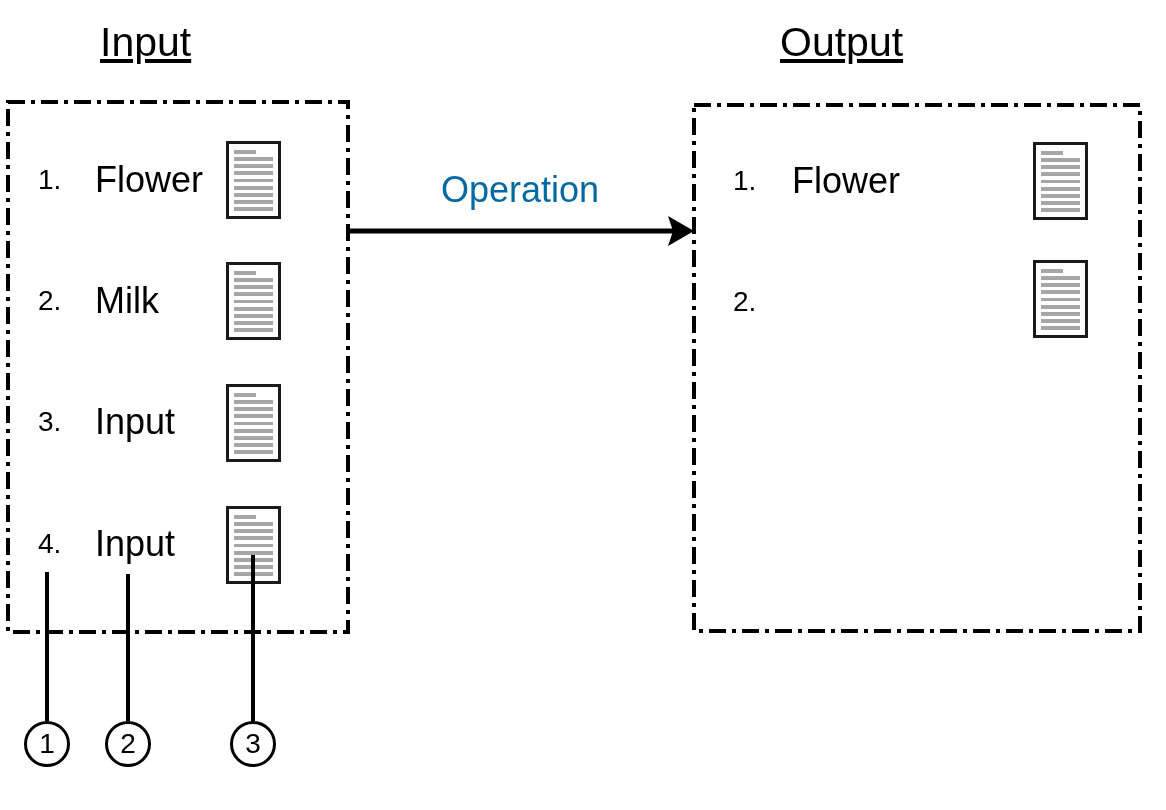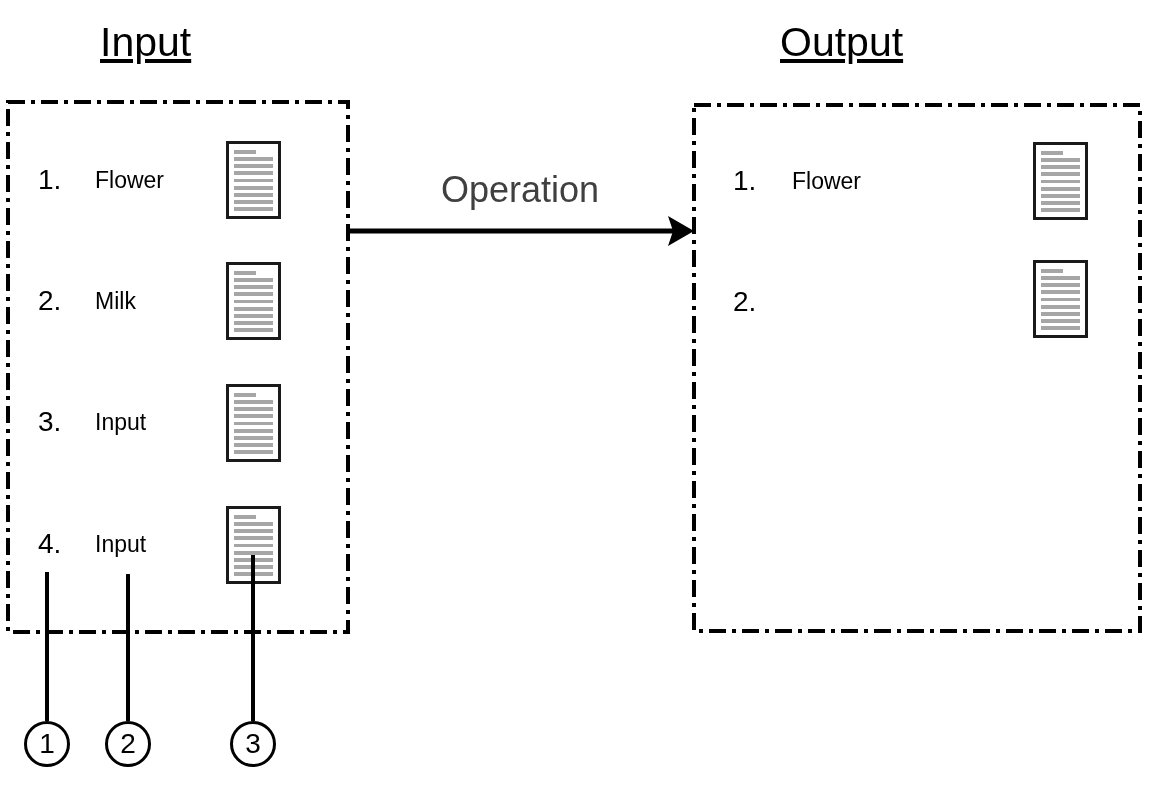--- a/index.html
+++ b/index.html
@@ -43,21 +43,21 @@
     display: flex;
     align-items: center;
   }
   .row-num {
     font-size: 28px;
     line-height: 1;
     color: #000000;
     white-space: nowrap;
   }
   .row-label {
-    font-size: 23px;
+    font-size: 36px;
     line-height: 1;
     color: #000000;
     white-space: nowrap;
   }
 
   .doc-icon {
     position: absolute;
     width: 55px;
     height: 78px;
     box-sizing: border-box;
@@ -81,21 +81,21 @@
     left: 0; top: 0;
     width: 1166px;
     height: 810px;
     pointer-events: none;
   }
 
   .op-label {
     position: absolute;
     font-size: 36px;
     line-height: 1;
-    color: #404040;
+    color: #0369a1;
     white-space: nowrap;
     text-align: center;
   }
 
   .callout {
     position: absolute;
     width: 46px;
     height: 46px;
     border: 3px solid #000000;
     border-radius: 50%;

